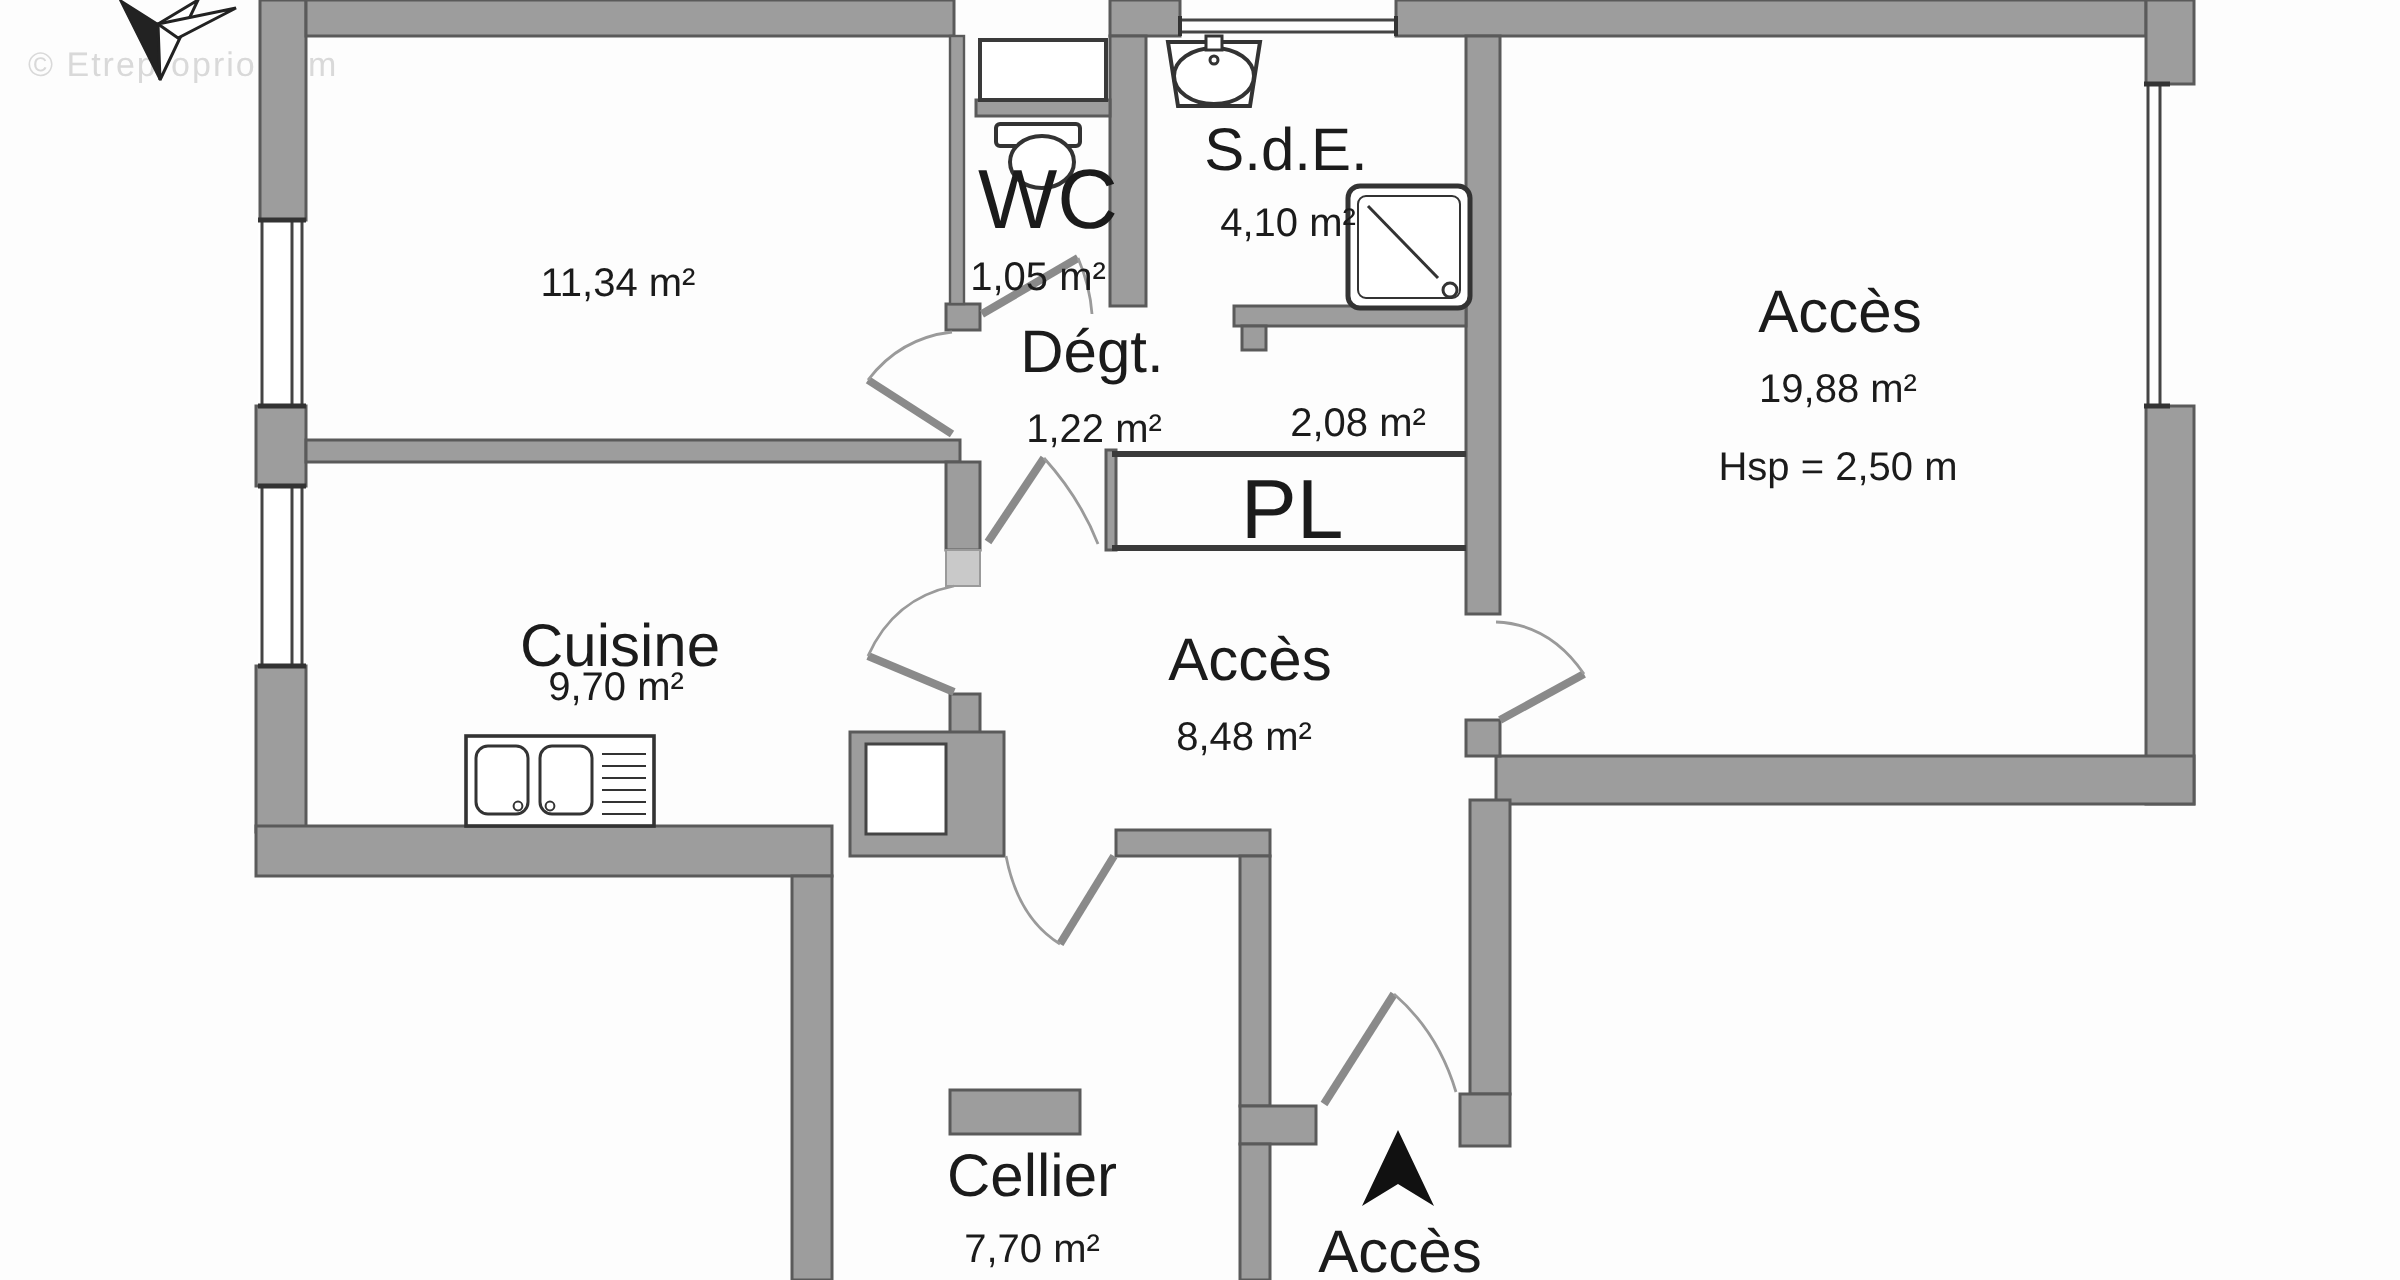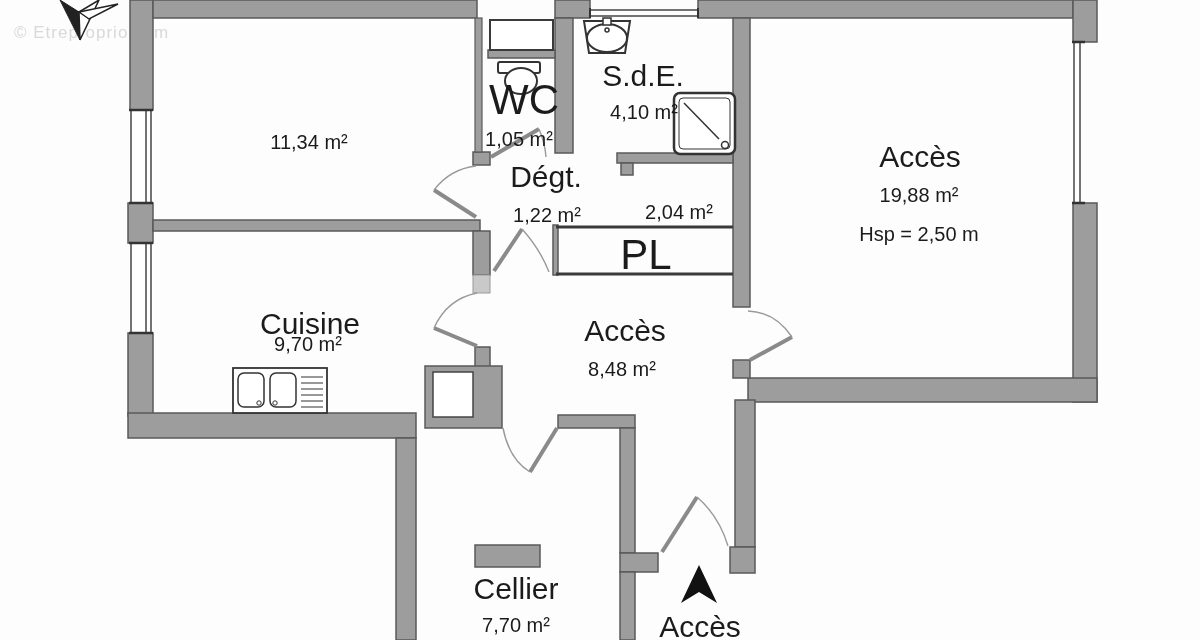--- a/index.html
+++ b/index.html
@@ -210,21 +210,21 @@
 
   <div class="lbl room-name big" style="left:524px;top:100px">WC</div>
   <div class="lbl room-area" style="left:519px;top:139px">1,05 m²</div>
 
   <div class="lbl room-name" style="left:643px;top:76px">S.d.E.</div>
   <div class="lbl room-area" style="left:644px;top:112px">4,10 m²</div>
 
   <div class="lbl room-name" style="left:546px;top:177px">Dégt.</div>
   <div class="lbl room-area" style="left:547px;top:215px">1,22 m²</div>
 
-  <div class="lbl room-area" style="left:679px;top:212px">2,04 m²</div>
+  <div class="lbl room-area" style="left:679px;top:212px">2,08 m²</div>
 
   <div class="lbl room-name big" style="left:646px;top:255px">PL</div>
 
   <div class="lbl room-name" style="left:625px;top:331px">Accès</div>
   <div class="lbl room-area" style="left:622px;top:369px">8,48 m²</div>
 
   <div class="lbl room-name" style="left:920px;top:157px">Accès</div>
   <div class="lbl room-area" style="left:919px;top:195px">19,88 m²</div>
   <div class="lbl room-extra" style="left:919px;top:234px">Hsp = 2,50 m</div>
 

